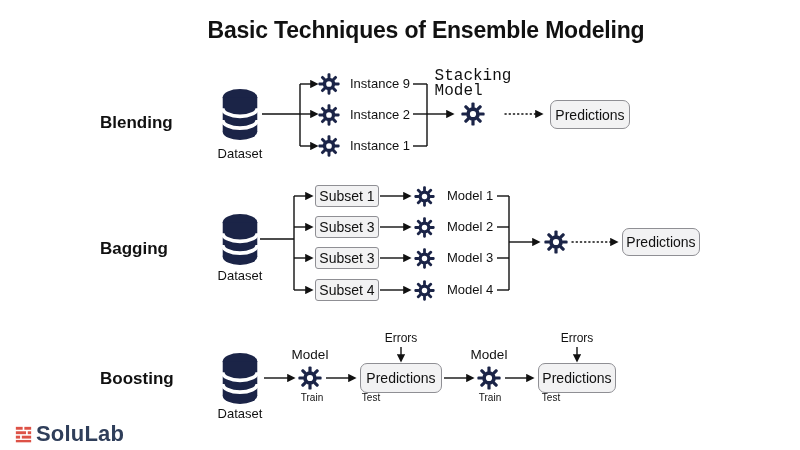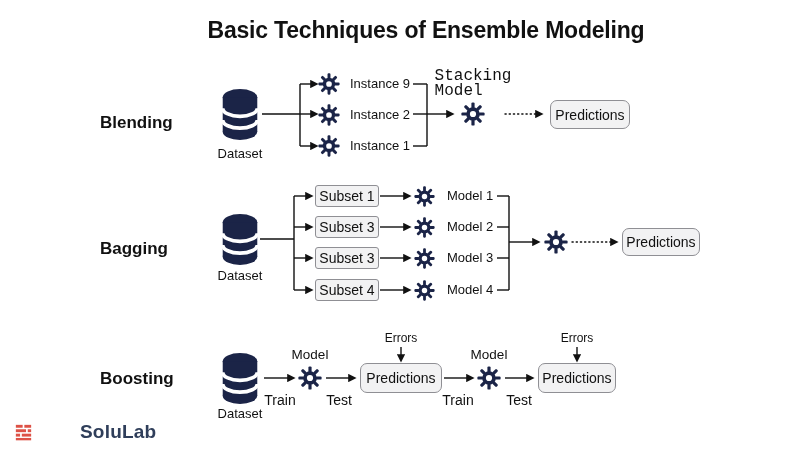--- a/index.html
+++ b/index.html
@@ -20,25 +20,25 @@
   .caption{position:absolute;z-index:1;width:90px;text-align:center;font-size:13px;}
   .side-label{position:absolute;z-index:1;font-size:13px;line-height:16px;white-space:nowrap;}
   .pred-box{position:absolute;z-index:1;display:flex;align-items:center;justify-content:center;
             background:var(--box_bg);border:1.3px solid var(--box_border);border-radius:7px;
             font-size:14px;}
   .subset-box{position:absolute;z-index:1;display:flex;align-items:center;justify-content:center;
             width:64px;height:22px;background:var(--box_bg);border:1px solid var(--box_border);
             border-radius:3px;font-size:14px;}
   .two-line{position:absolute;z-index:1;font-size:16px;line-height:14.5px;white-space:pre-line;
             text-align:left;transform:translateX(-50%);font-family:Liberation Mono, monospace;}
-  .small-lbl{position:absolute;z-index:1;font-size:14px;transform:translateX(-50%);white-space:nowrap;}
+  .small-lbl{position:absolute;z-index:1;font-size:10px;transform:translateX(-50%);white-space:nowrap;margin-left:32px;}
   .mid-lbl{position:absolute;z-index:1;font-size:12px;transform:translateX(-50%);white-space:nowrap;}
   .model-lbl{position:absolute;z-index:1;font-size:13.5px;transform:translateX(-50%);white-space:nowrap;}
   .logo{position:absolute;left:15px;top:421px;z-index:1;display:flex;align-items:center;gap:4px;}
-  .logo-text{font-size:19px;font-weight:600;color:var(--logo_text);letter-spacing:.2px;margin-left:44px;}
+  .logo-text{font-size:22px;font-weight:600;color:var(--logo_text);letter-spacing:.2px;}
   .icon{position:absolute;z-index:1;}
 </style>
 </head>
 <body>
 
 <div class="canvas">
 
   <svg width="0" height="0" style="position:absolute">
     <defs>
       <symbol id="gear" viewBox="0 0 24 24">

